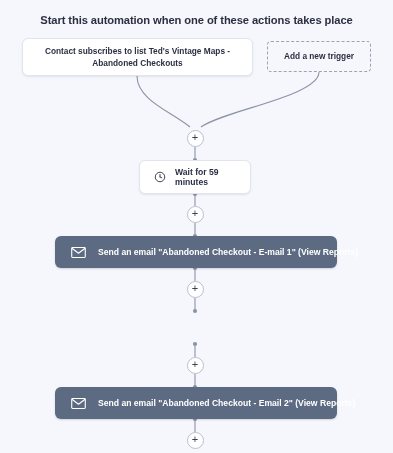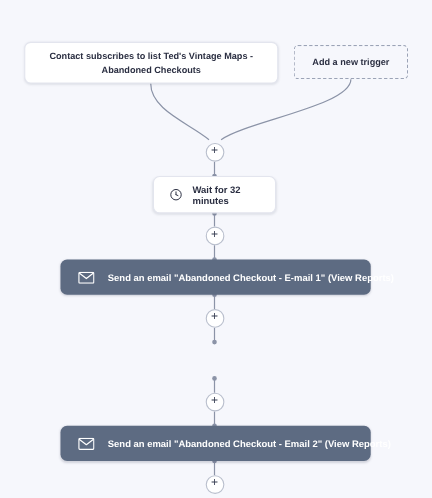--- a/index.html
+++ b/index.html
@@ -182,40 +182,41 @@
     <line x1="195" y1="344" x2="195" y2="357" stroke="#8b93a7" stroke-width="1.1"></line>
     <circle cx="195" cy="344" r="2.1" fill="#8b93a7"></circle>
 
     <line x1="195" y1="374" x2="195" y2="387" stroke="#8b93a7" stroke-width="1.1"></line>
     <circle cx="195" cy="387" r="2.1" fill="#8b93a7"></circle>
 
     <line x1="195" y1="419" x2="195" y2="432" stroke="#8b93a7" stroke-width="1.1"></line>
     <circle cx="195" cy="419" r="2.1" fill="#8b93a7"></circle>
   </svg>
 
+  <div class="page-title">Start this automation when one of these actions takes place</div>
 
   <div id="trigger-add" class="trigger-card">
     <span class="label">Add a new trigger</span>
   </div>
 
   <div id="trigger-existing" class="trigger-card">
     <span class="label">Contact subscribes to list Ted's Vintage Maps - Abandoned Checkouts</span>
   </div>
 
   <div class="plus-button" style="left:186.5px; top:130px;">
     <span class="glyph">+</span>
   </div>
 
   <div class="wait-card" style="left:139px; top:160px; width:112px; height:34px;">
     <svg class="clock-icon" viewBox="0 0 24 24" xmlns="http://www.w3.org/2000/svg">
       <circle cx="12" cy="12" r="9.5" fill="none" stroke="#2b2f42" stroke-width="1.8"></circle>
       <line x1="12" y1="12" x2="12" y2="6.8" stroke="#2b2f42" stroke-width="1.8" stroke-linecap="round"></line>
       <line x1="12" y1="12" x2="15.6" y2="13.6" stroke="#2b2f42" stroke-width="1.8" stroke-linecap="round"></line>
     </svg>
-    <span class="label">Wait for 32 minutes</span>
+    <span class="label">Wait for 59 minutes</span>
   </div>
 
   <div class="plus-button" style="left:186.5px; top:206px;">
     <span class="glyph">+</span>
   </div>
 
   <div class="email-card" style="left:55px; top:236px; width:282px; height:32px;">
     <svg class="mail-icon" viewBox="0 0 24 18" xmlns="http://www.w3.org/2000/svg">
       <rect x="0.9" y="0.9" width="22.2" height="16.2" rx="1.4" fill="none" stroke="#ffffff" stroke-width="1.8"></rect>
       <path d="M1.8,2.4 L12,10.2 L22.2,2.4" fill="none" stroke="#ffffff" stroke-width="1.8" stroke-linejoin="round" stroke-linecap="round"></path>

